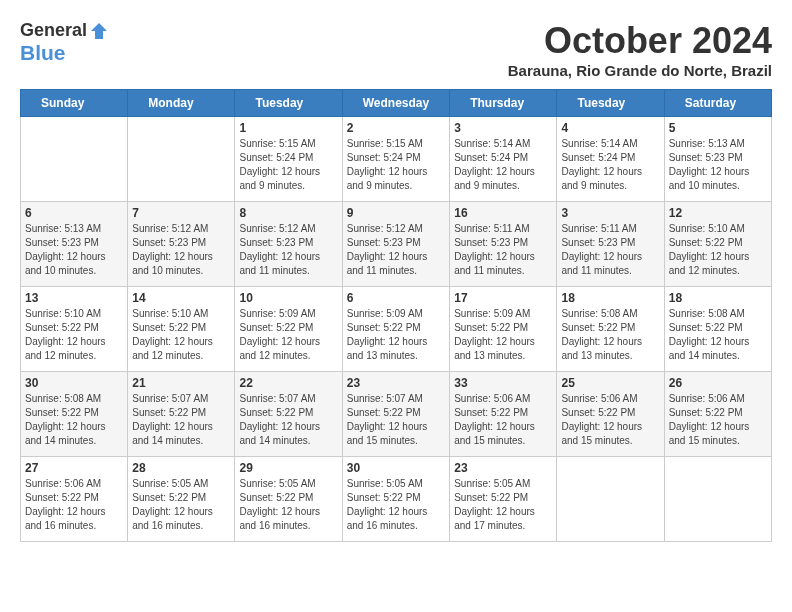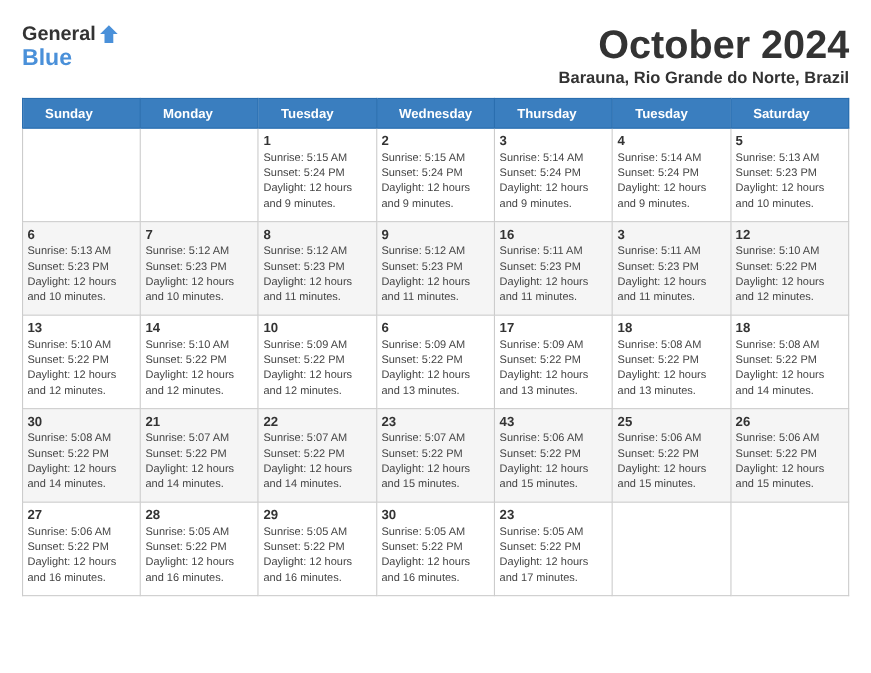--- a/index.html
+++ b/index.html
@@ -265,21 +265,21 @@
 Sunset: 5:22 PM
 Daylight: 12 hours and 14 minutes.</div>
         </td>
         <td>
           <div class="day-number">23</div>
           <div class="day-info" style="white-space: pre-line;">Sunrise: 5:07 AM
 Sunset: 5:22 PM
 Daylight: 12 hours and 15 minutes.</div>
         </td>
         <td>
-          <div class="day-number">43</div>
+          <div class="day-number">33</div>
           <div class="day-info" style="white-space: pre-line;">Sunrise: 5:06 AM
 Sunset: 5:22 PM
 Daylight: 12 hours and 15 minutes.</div>
         </td>
         <td>
           <div class="day-number">25</div>
           <div class="day-info" style="white-space: pre-line;">Sunrise: 5:06 AM
 Sunset: 5:22 PM
 Daylight: 12 hours and 15 minutes.</div>
         </td>

